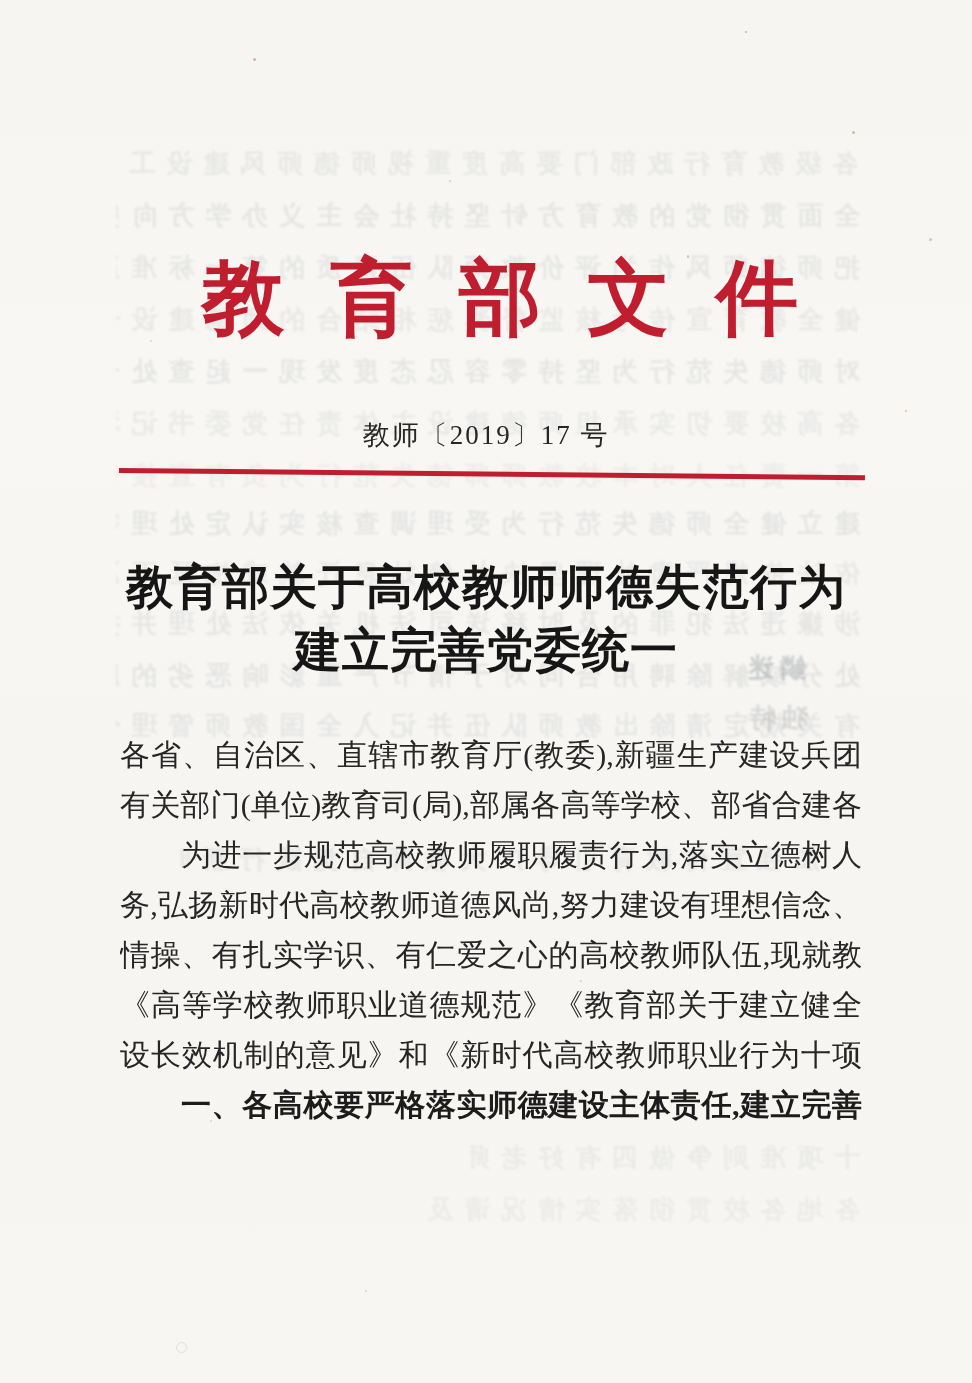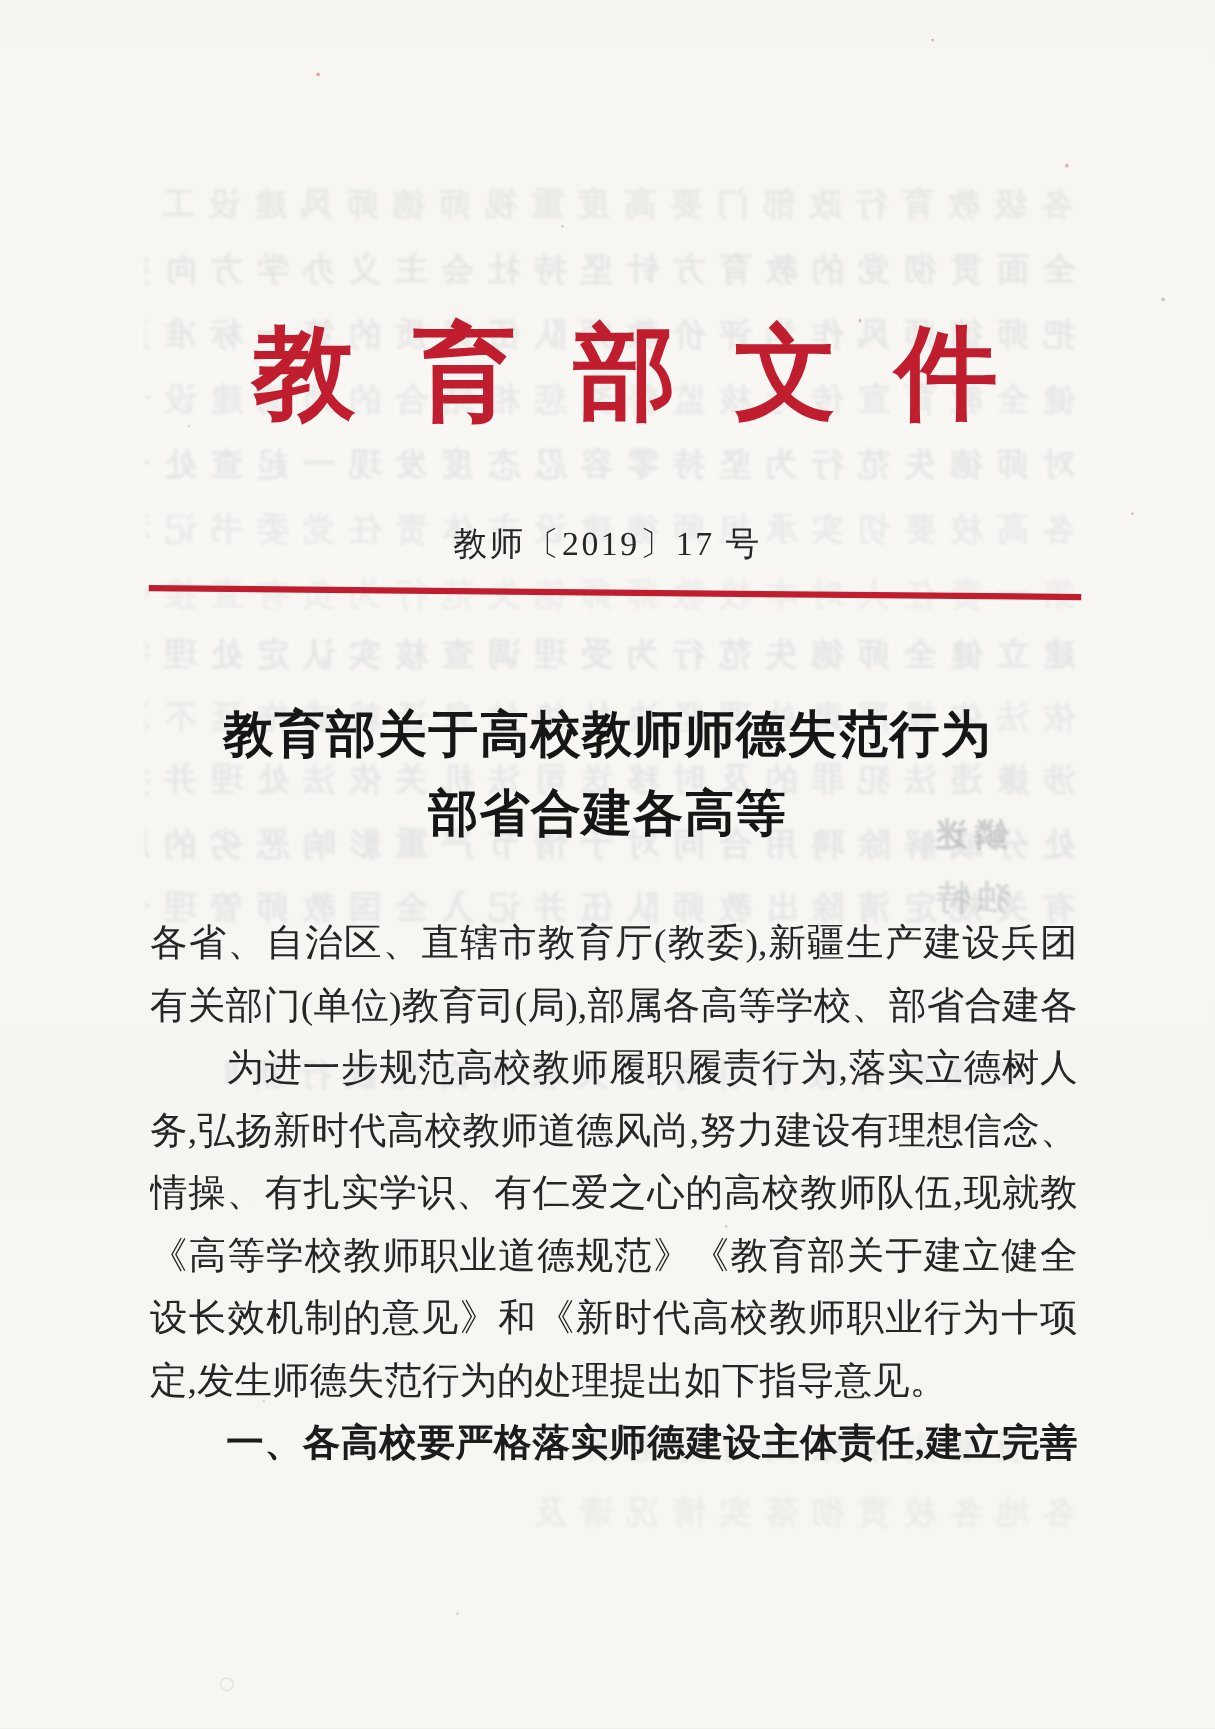--- a/index.html
+++ b/index.html
@@ -27,21 +27,21 @@
   .doc-number{
     position:absolute;z-index:3;top:417px;left:0;width:972px;
     text-align:center;font-size:27px;letter-spacing:2px;color:#262626;
   }
   .red-line{
     position:absolute;z-index:3;top:468px;left:119px;width:746px;height:5px;
     background:#c01e2f;transform:rotate(0.55deg);transform-origin:left center;
   }
   .title-block{
     position:absolute;z-index:3;top:556px;left:0;width:972px;
-    text-align:center;font-size:40px;line-height:63px;font-weight:800;
+    text-align:center;font-size:47px;line-height:63px;font-weight:800;
     color:#161616;letter-spacing:1px;
   }
   .body-block{
     position:absolute;z-index:3;top:730px;left:120px;width:742px;
     color:#262626;font-size:30px;line-height:50px;
   }
   .bline{height:50px;overflow:hidden;text-align:justify;text-align-last:justify;}
   .bline.end{text-align-last:left;}
   .bline.indent{padding-left:61px;}
   .bline.bold{font-weight:700;color:#1c1c1c;}
@@ -94,28 +94,27 @@
     <span>文</span>
     <span>件</span>
   </div>
 
   <div class="doc-number">教师〔2019〕17 号</div>
 
   <div class="red-line"></div>
 
   <div class="title-block">
     <div>教育部关于高校教师师德失范行为</div>
-    <div>部省合建各高等</div>
+    <div>建立完善党委统一</div>
   </div>
 
   <div class="body-block">
     <div class="bline">各省、自治区、直辖市教育厅(教委),新疆生产建设兵团教育局,</div>
     <div class="bline">有关部门(单位)教育司(局),部属各高等学校、部省合建各高等</div>
     <div class="bline indent">为进一步规范高校教师履职履责行为,落实立德树人根本任</div>
     <div class="bline">务,弘扬新时代高校教师道德风尚,努力建设有理想信念、有道德</div>
     <div class="bline">情操、有扎实学识、有仁爱之心的高校教师队伍,现就教师违反</div>
     <div class="bline">《高等学校教师职业道德规范》《教育部关于建立健全高校师德建</div>
     <div class="bline">设长效机制的意见》和《新时代高校教师职业行为十项准则》等规</div>
-    <div class="bline end">定,发生师德失范行为的处理提出如下指导意见。</div>
     <div class="bline bold indent">一、各高校要严格落实师德建设主体责任,建立完善党委统一</div>
   </div>
 
 </div>
 
 </body></html>

